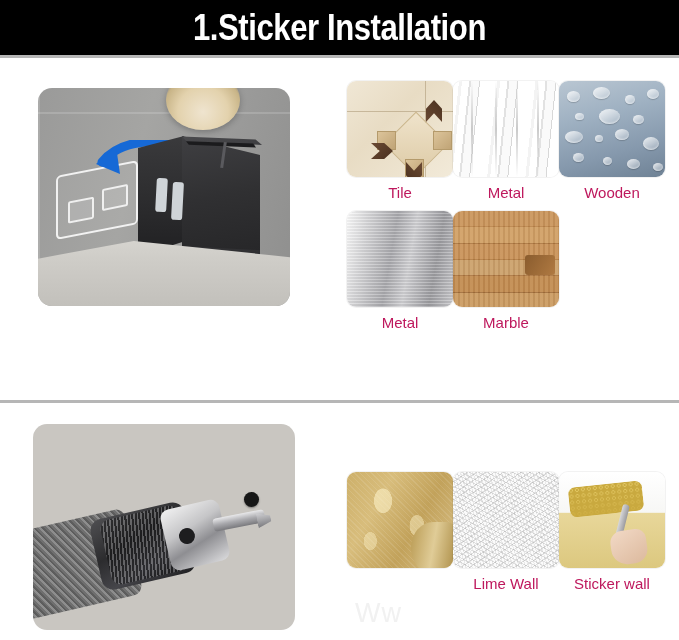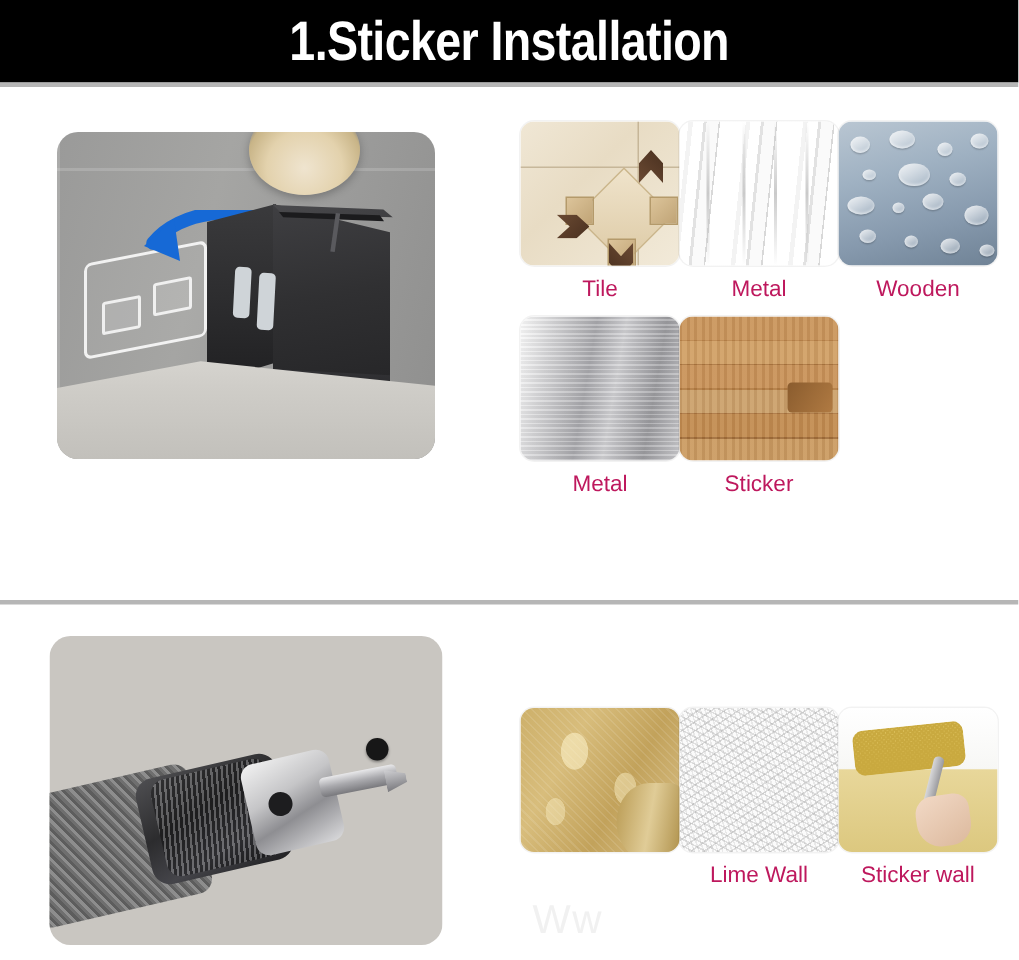--- a/index.html
+++ b/index.html
@@ -447,21 +447,21 @@
       </div>
       <span class="swatch-label">Metal</span>
     </div>
 
     <div class="swatch" style="left:453px;top:211px;">
       <div class="swatch-img">
         <div class="tex-wood"></div>
         <div class="wood-grain"></div>
         <div class="wood-knot"></div>
       </div>
-      <span class="swatch-label">Sticker</span>
+      <span class="swatch-label">Marble</span>
     </div>
 
   </div>
 
   <div class="banner-underline" id="banner2-rule"></div>
 
   <div class="photo" id="photo-drill">
     <div class="drill-bg"></div>
     <div class="drill-hole"></div>
     <div class="drill-body"></div>

